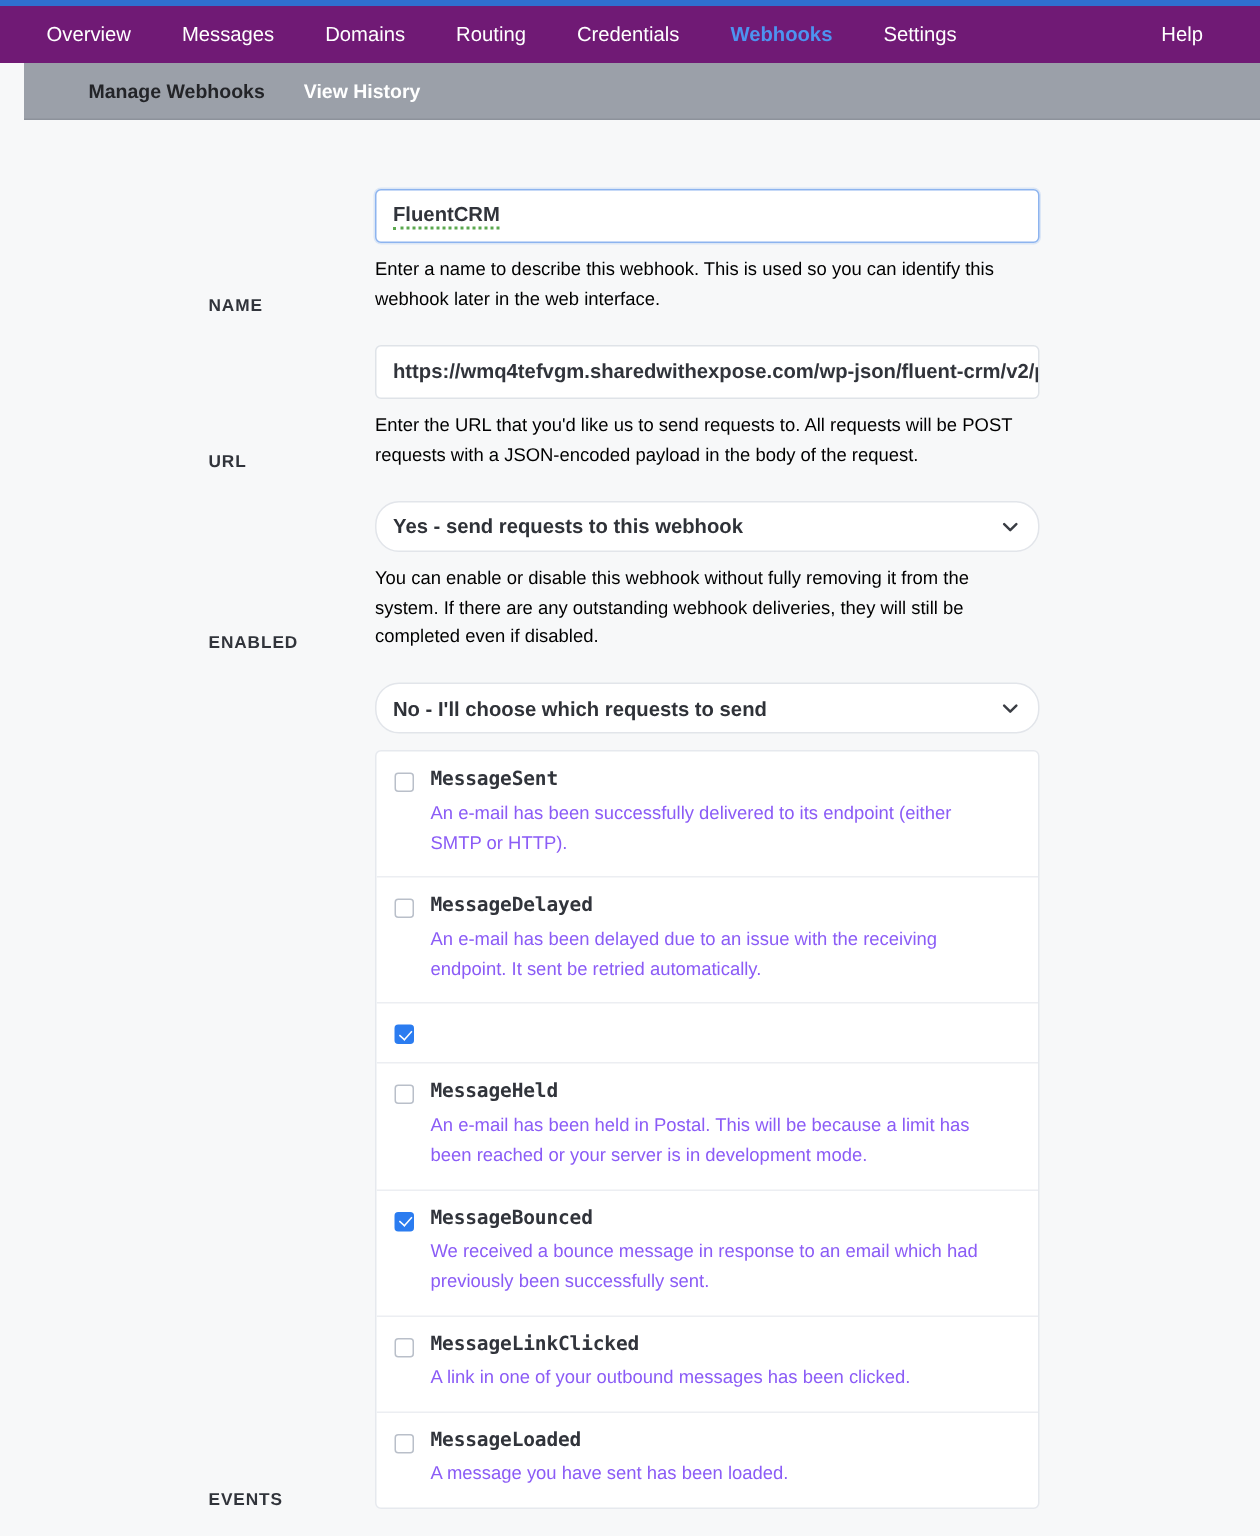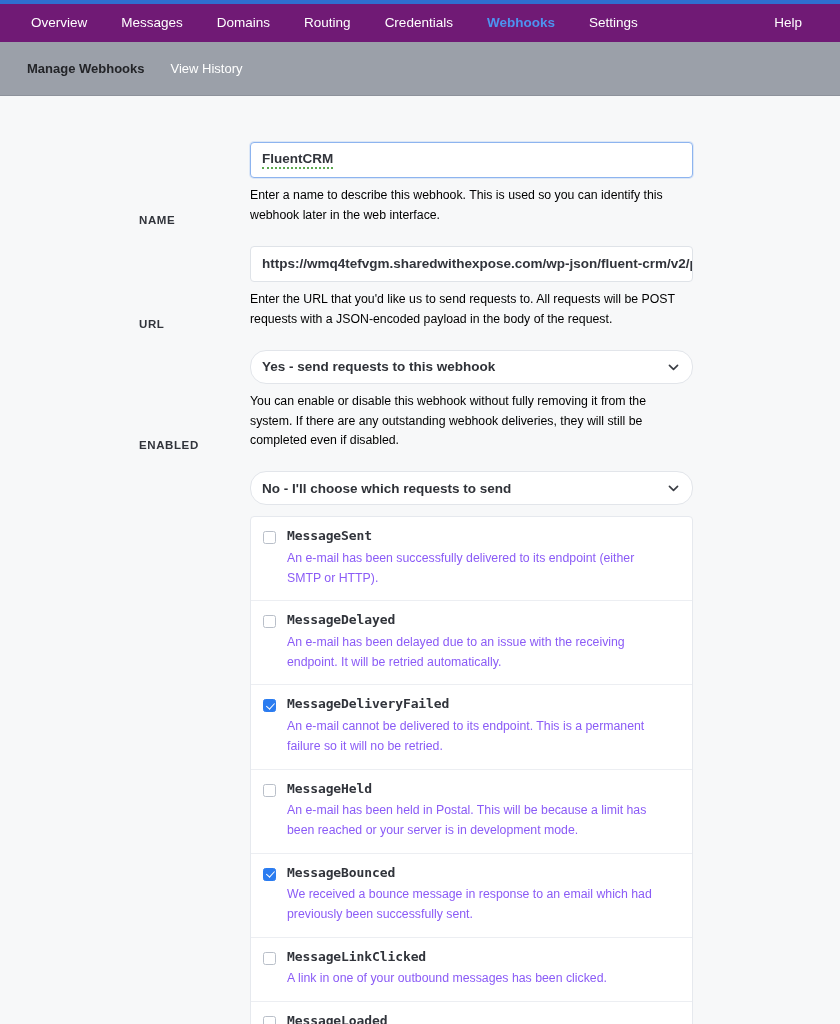--- a/index.html
+++ b/index.html
@@ -37,34 +37,36 @@
     text-decoration: none;
     white-space: nowrap;
     cursor: pointer;
   }
   .nav-item.active { color: #4d93f0; font-weight: 600; }
   .nav-item.help { padding-right: 24px; }
 
   
   .nav-secondary {
     background: #9ba0a9;
-    height: 54px;
+    height: 38px;
     display: flex;
     align-items: center;
-    padding: 0 14px;
+    padding: 0 30px;
     border-bottom: 1px solid #8d929b;
+    margin-left: 16px;
   }
   .subnav-item {
     font-size: 13px;
     padding: 0 13px;
     line-height: 38px;
     color: #ffffff;
     text-decoration: none;
     white-space: nowrap;
     cursor: pointer;
+    font-weight: bold;
   }
   .subnav-item.active { color: #232428; font-weight: 700; }
 
   
   .page {
     padding-top: 46px;
   }
   .form-row {
     display: flex;
     align-items: flex-end;
@@ -279,29 +281,25 @@
           <span class="cbox"></span>
           <div class="event-body">
             <div class="event-name">MessageSent</div>
             <div class="event-desc">An e-mail has been successfully delivered to its endpoint (either SMTP or HTTP).</div>
           </div>
         </div>
         <div class="event-item">
           <span class="cbox"></span>
           <div class="event-body">
             <div class="event-name">MessageDelayed</div>
-            <div class="event-desc">An e-mail has been delayed due to an issue with the receiving endpoint. It will be retried automatically.</div>
+            <div class="event-desc">An e-mail has been delayed due to an issue with the receiving endpoint. It sent be retried automatically.</div>
           </div>
         </div>
         <div class="event-item">
           <span class="cbox checked"></span>
-          <div class="event-body">
-            <div class="event-name">MessageDeliveryFailed</div>
-            <div class="event-desc">An e-mail cannot be delivered to its endpoint. This is a permanent failure so it will no be retried.</div>
-          </div>
         </div>
         <div class="event-item">
           <span class="cbox"></span>
           <div class="event-body">
             <div class="event-name">MessageHeld</div>
             <div class="event-desc">An e-mail has been held in Postal. This will be because a limit has been reached or your server is in development mode.</div>
           </div>
         </div>
         <div class="event-item">
           <span class="cbox checked"></span>

